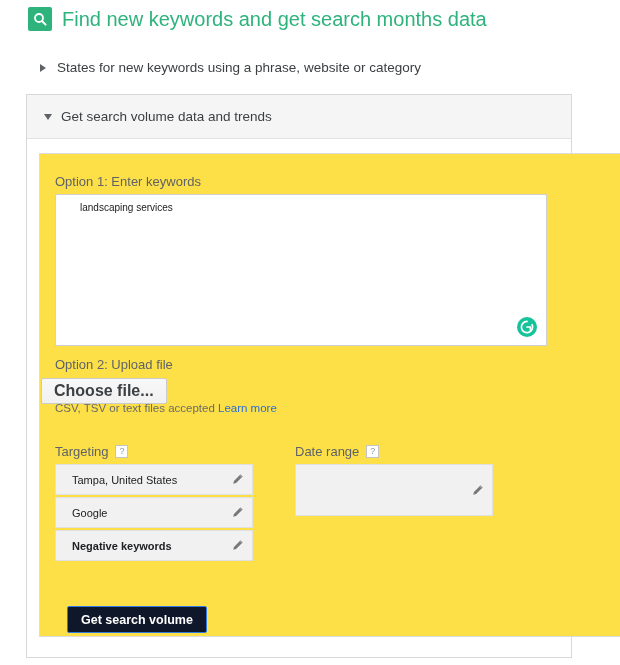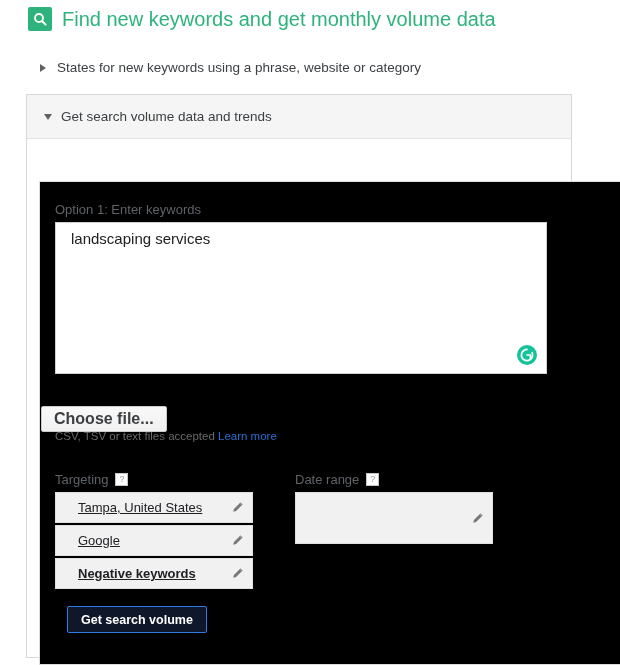--- a/index.html
+++ b/index.html
@@ -102,23 +102,22 @@
   .panel-header .collapsed-label { font-weight: 400; }
 
   
   .card {
     position: absolute;
     left: 12px;
     top: 58px;
     width: 582px;
     height: 484px;
     border: 1px solid #dcdcdc;
-    background: #000000;
-    box-sizing: border-box;
-    margin-top: 28px;
+    background: #fde047;
+    box-sizing: border-box;
   }
 
   .field-label {
     font-size: 13px;
     color: #5f6368;
     display: flex;
     align-items: center;
   }
   .help-badge {
     display: inline-flex;
@@ -143,23 +142,23 @@
     left: 15px;
     top: 40px;
     width: 492px;
     height: 152px;
     border: 1px solid #d0d0d0;
     box-sizing: border-box;
     background: #fff;
   }
   .keywords-text {
     position: absolute;
-    left: 15px;
+    left: 24px;
     top: 7px;
-    font-size: 15px;
+    font-size: 10px;
     color: #202124;
     white-space: pre-wrap;
   }
   .grammarly-icon {
     position: absolute;
     right: 8px;
     bottom: 7px;
     width: 22px;
     height: 22px;
     cursor: pointer;
@@ -205,25 +204,24 @@
     height: 31px;
     background: #f1f1f1;
     border: 1px solid #e0e0e0;
     box-sizing: border-box;
     margin-bottom: 2px;
     display: flex;
     align-items: center;
     cursor: pointer;
   }
   .setting-row .row-text {
-    font-size: 13px;
+    font-size: 11px;
     color: #202124;
-    padding-left: 22px;
+    padding-left: 16px;
     white-space: nowrap;
-    text-decoration: underline;
   }
   .setting-row.bold .row-text { font-weight: bold; }
   .pencil {
     position: absolute;
     right: 0;
     top: 0;
     bottom: 0;
     width: 30px;
     display: flex;
     align-items: center;
@@ -275,21 +273,21 @@
 </head>
 <body>
 
 <div class="page-title-row">
   <span class="app-icon">
     <svg width="16" height="16" viewBox="0 0 16 16" aria-hidden="true">
       <circle cx="7" cy="7" r="4" fill="none" stroke="#ffffff" stroke-width="1.8"></circle>
       <line x1="10.2" y1="10.2" x2="13.6" y2="13.6" stroke="#ffffff" stroke-width="2" stroke-linecap="round"></line>
     </svg>
   </span>
-  <span class="page-title">Find new keywords and get monthly volume data</span>
+  <span class="page-title">Find new keywords and get search months data</span>
 </div>
 
 <div class="collapsed-row">
   <span class="tri tri-right"></span>
   <span class="collapsed-label">States for new keywords using a phrase, website or category</span>
 </div>
 
 <div class="panel">
 
   <div class="panel-header">
@@ -305,20 +303,21 @@
       <div class="keywords-text" title="Enter one keyword per line">landscaping services</div>
       <span class="grammarly-icon">
         <svg width="22" height="22" viewBox="0 0 22 22" aria-hidden="true">
           <circle cx="11" cy="11" r="10" fill="#15c39a"></circle>
           <path d="M11 5.4a5.6 5.6 0 1 0 5.1 3.3" fill="none" stroke="#ffffff" stroke-width="1.7" stroke-linecap="round"></path>
           <path d="M11 11h3.4v3.2" fill="none" stroke="#ffffff" stroke-width="1.7" stroke-linecap="round" stroke-linejoin="round"></path>
         </svg>
       </span>
     </div>
 
+    <div class="field-label opt2-label">Option 2: Upload file</div>
 
     <button class="choose-file-btn">Choose file...</button>
 
     <div class="file-hint">
       <span>CSV, TSV or text files accepted</span>
       <a href="#">Learn more</a>
     </div>
 
     <div class="field-label targeting-label">
       <span>Targeting</span>

